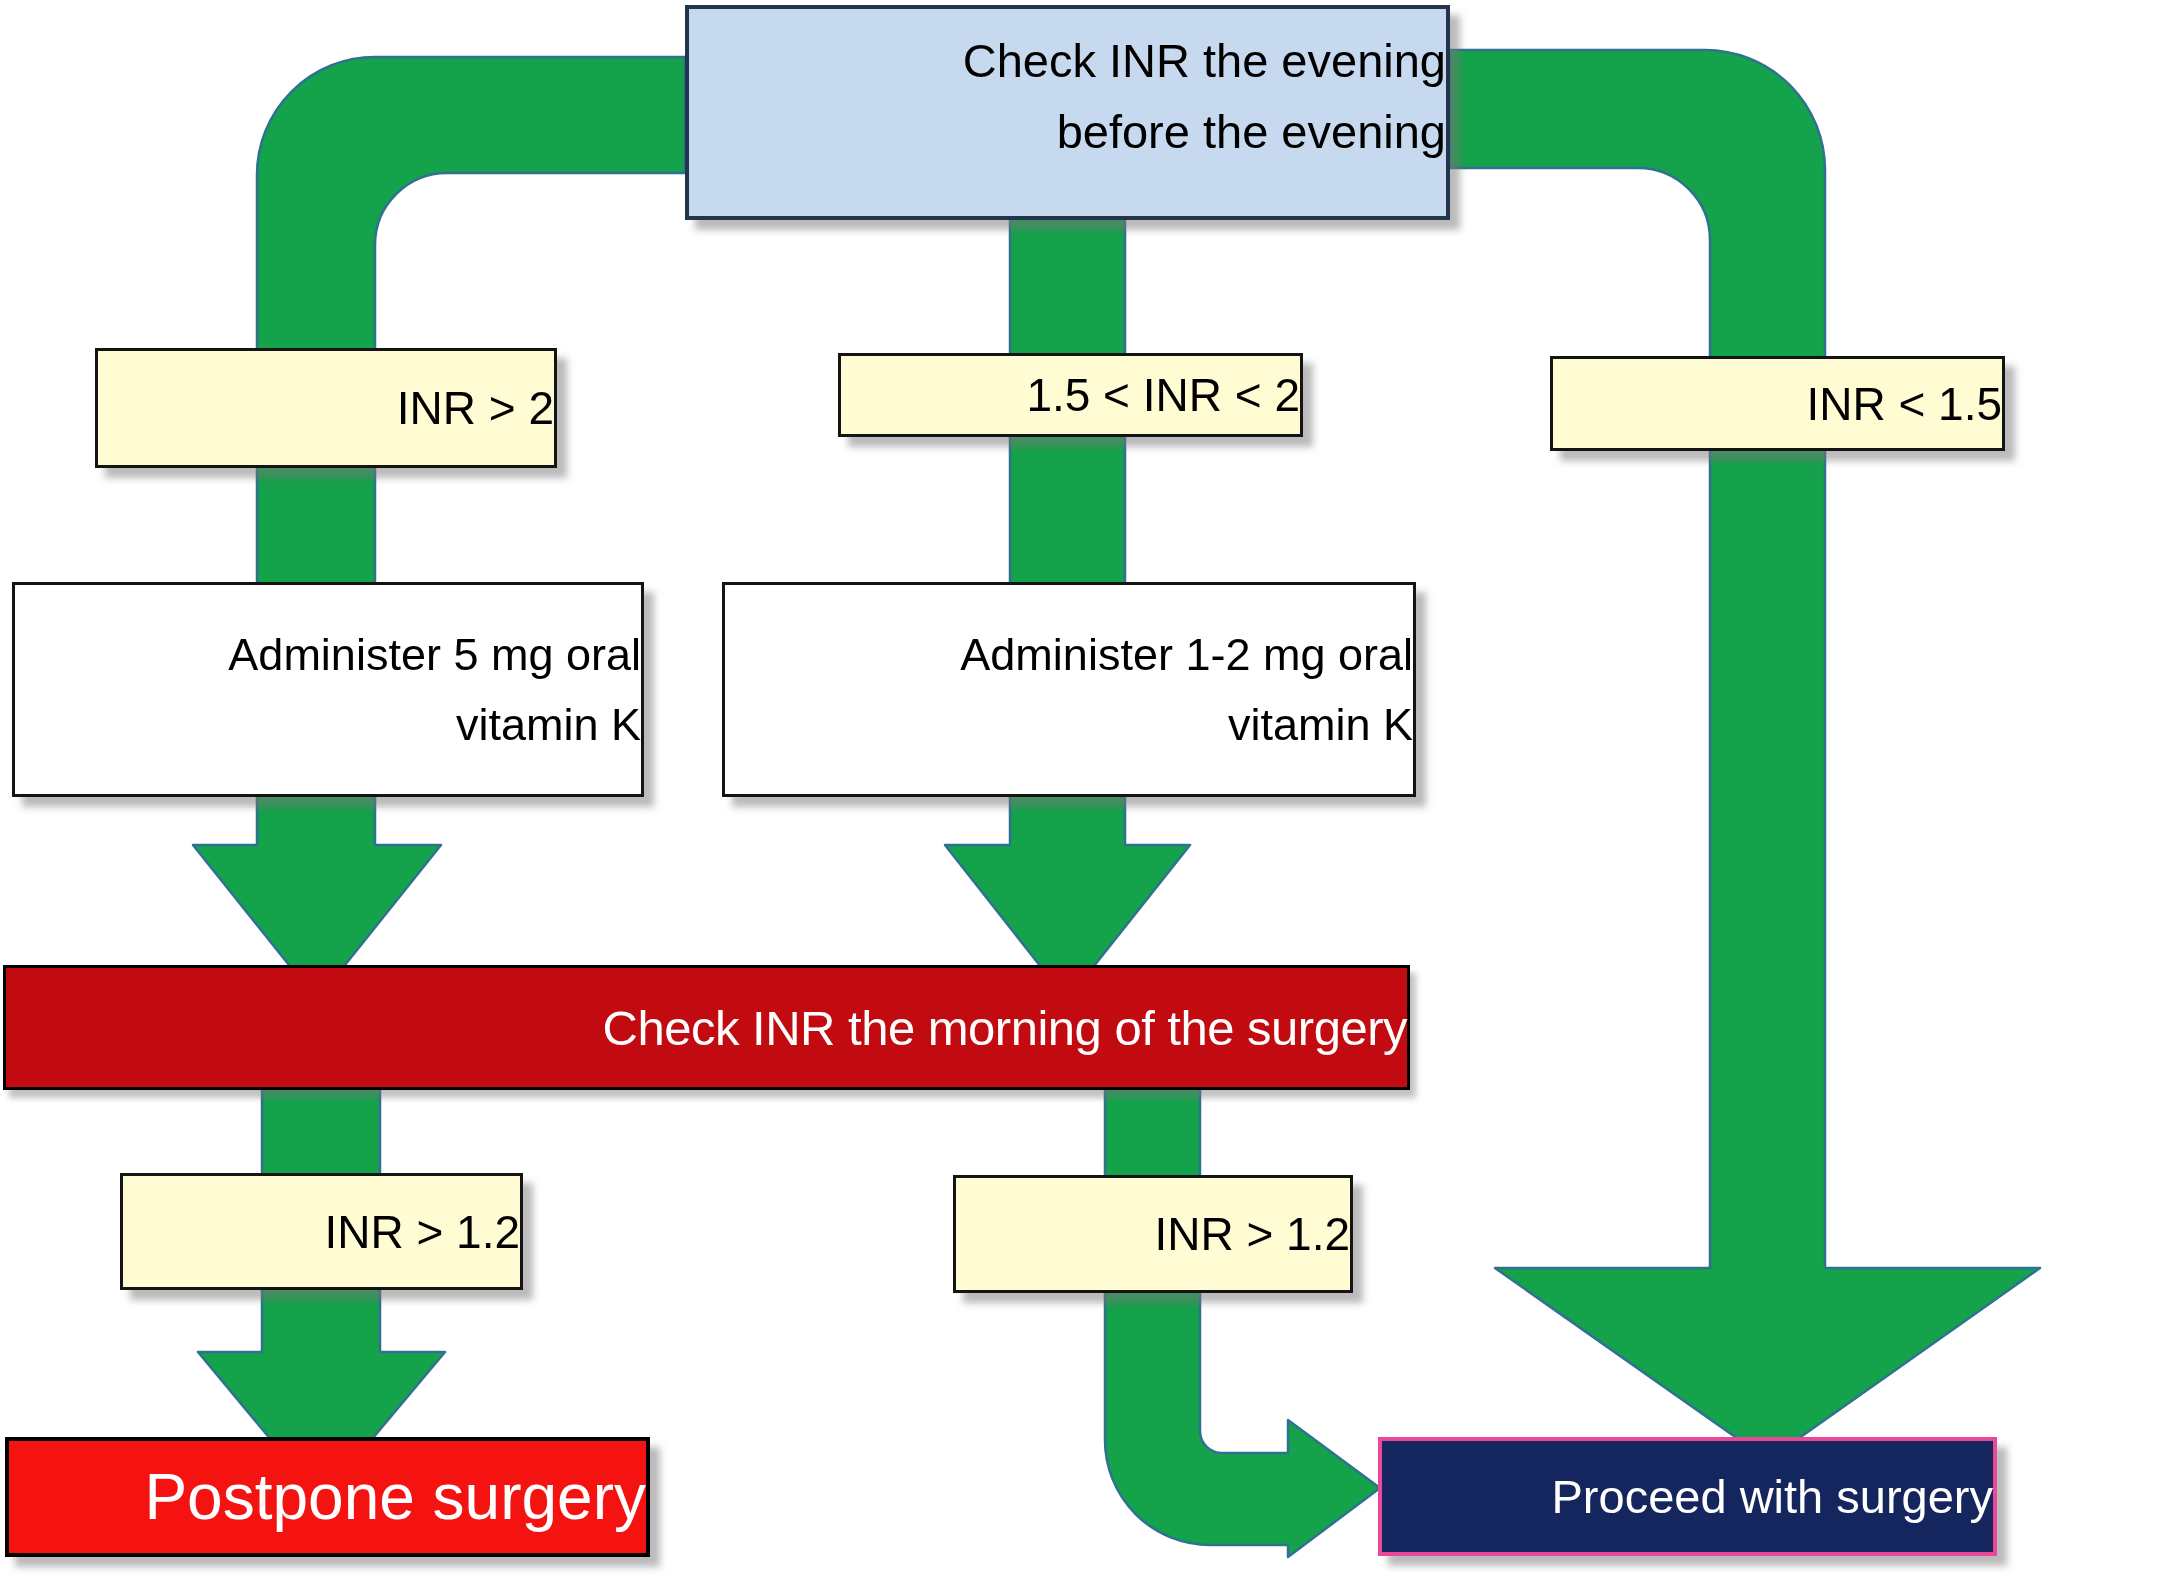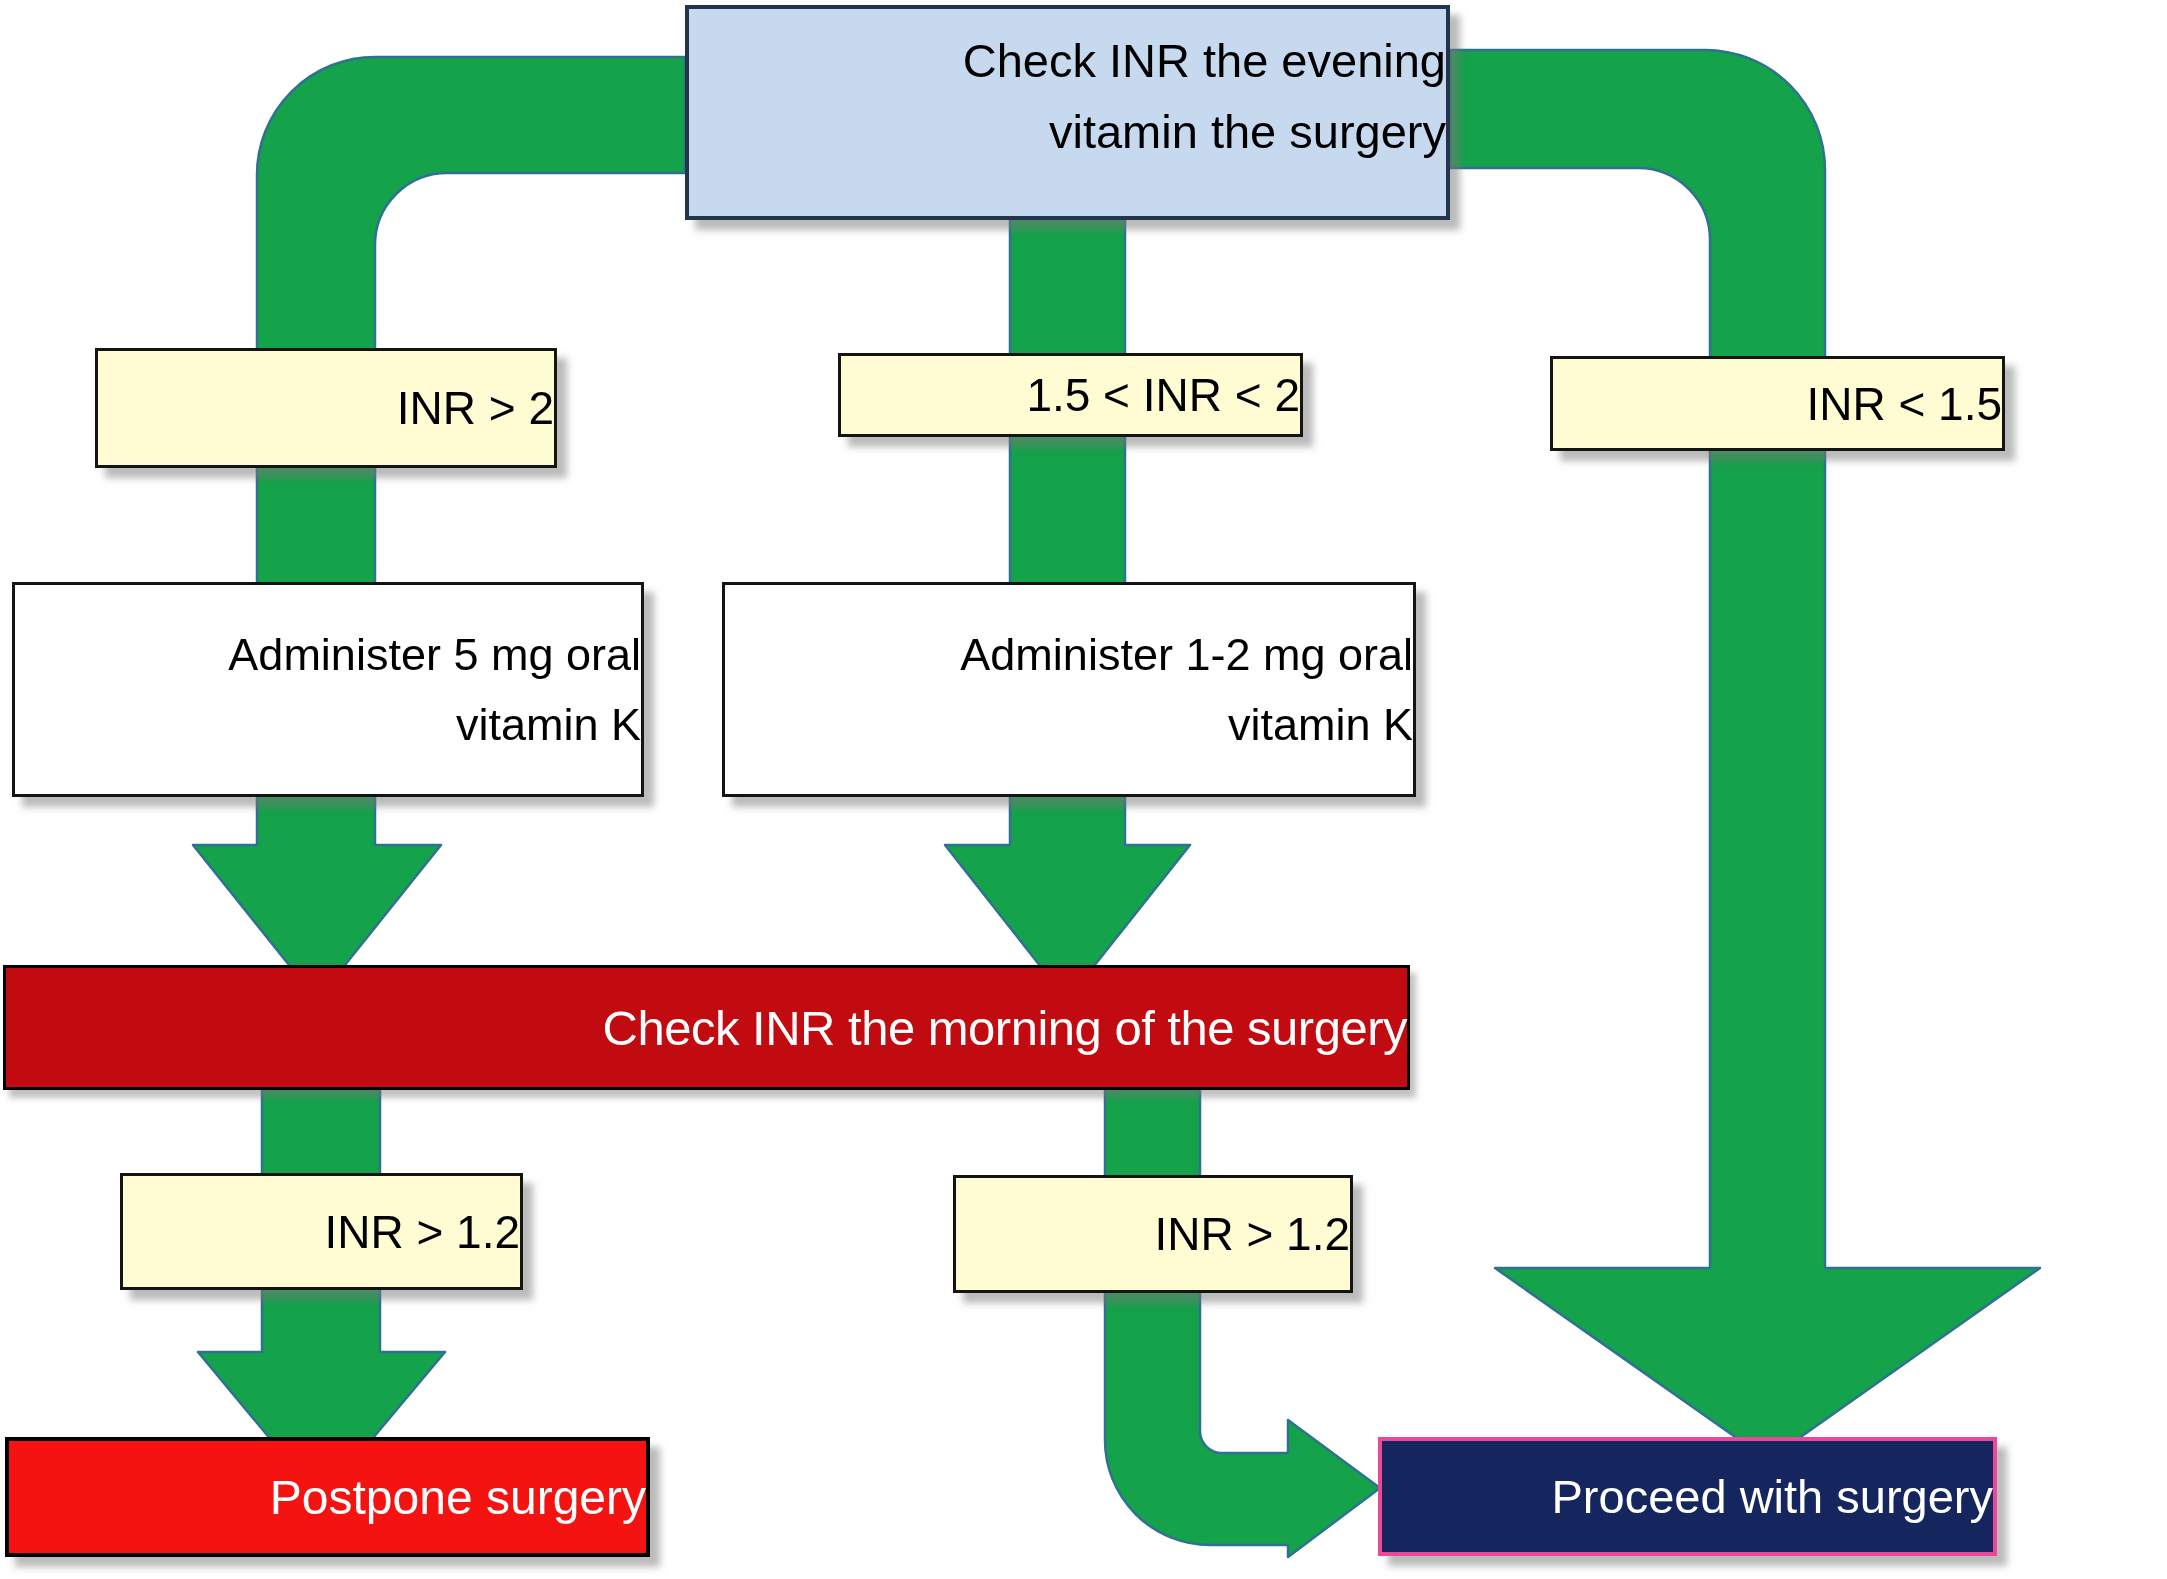--- a/index.html
+++ b/index.html
@@ -76,21 +76,21 @@
     letter-spacing:-0.5px;
     box-shadow:6px 8px 6px rgba(120,120,120,0.45);
   }
   #node-inr12-left{left:120px;top:1173px;width:403px;height:117px;}
   #node-inr12-mid{left:953px;top:1175px;width:400px;height:118px;}
   #node-postpone{
     left:5px;top:1437px;width:645px;height:120px;
     background:var(--bright-red);
     border:4px solid #000;
     color:var(--text-light);
-    font-size:48px;
+    font-size:64px;
     padding-left:13px;
   }
   #node-proceed{
     left:1378px;top:1437px;width:619px;height:119px;
     background:var(--navy-blue);
     border:4px solid #ec4899;
     color:var(--text-light);
     font-size:47px;
   }
 </style>
@@ -107,21 +107,21 @@
 
     <path class="arrow" d="M1450,50 L1705,50 A120,120 0 0 1 1825,170 L1825,1268 L2040,1268 L1768,1460 L1495,1268 L1710,1268 L1710,240 A72,72 0 0 0 1638,168 L1450,168 Z"></path>
 
     <path class="arrow" d="M262,1085 L262,1352 L198,1352 L321,1500 L445,1352 L380,1352 L380,1085 Z"></path>
 
     <path class="arrow" d="M1105,1085 L1105,1440 A105,105 0 0 0 1210,1545 L1288,1545 L1288,1557 L1380,1488 L1288,1420 L1288,1453 L1222,1453 A22,22 0 0 1 1200,1431 L1200,1085 Z"></path>
   </svg>
 
   <div class="node blue-box" id="node-check-evening">
     <span class="ln">Check INR the evening</span>
-    <span class="ln">vitamin the surgery</span>
+    <span class="ln">before the evening</span>
   </div>
 
   <div class="node yellow-box" id="node-inr-gt-2">INR &gt; 2</div>
 
   <div class="node yellow-box" id="node-inr-between">1.5 &lt; INR &lt; 2</div>
 
   <div class="node yellow-box" id="node-inr-lt">INR &lt; 1.5</div>
 
   <div class="node white-box" id="node-vitk5">
     <span class="ln">Administer 5 mg oral</span>

